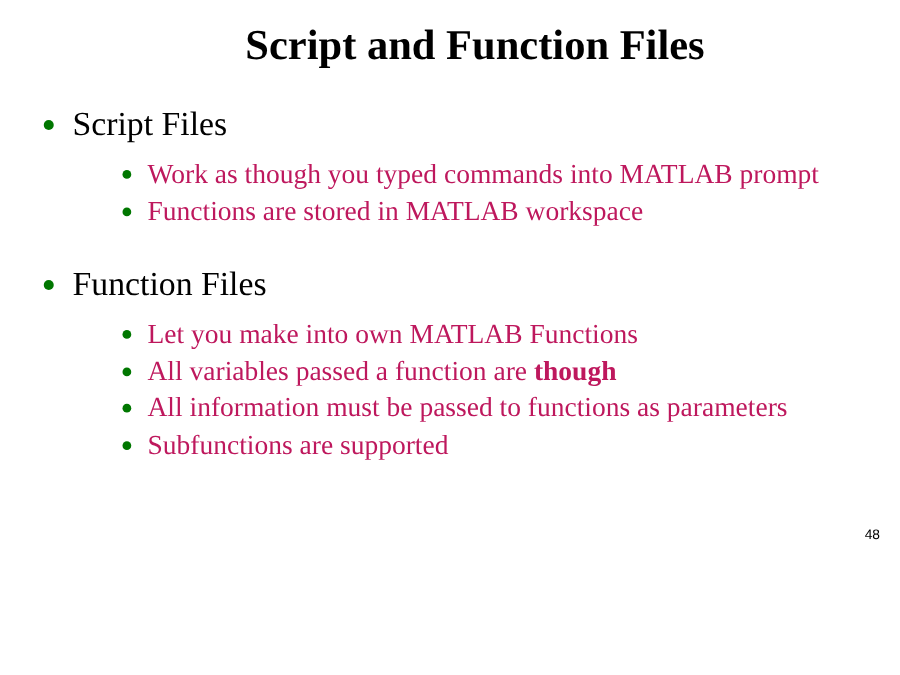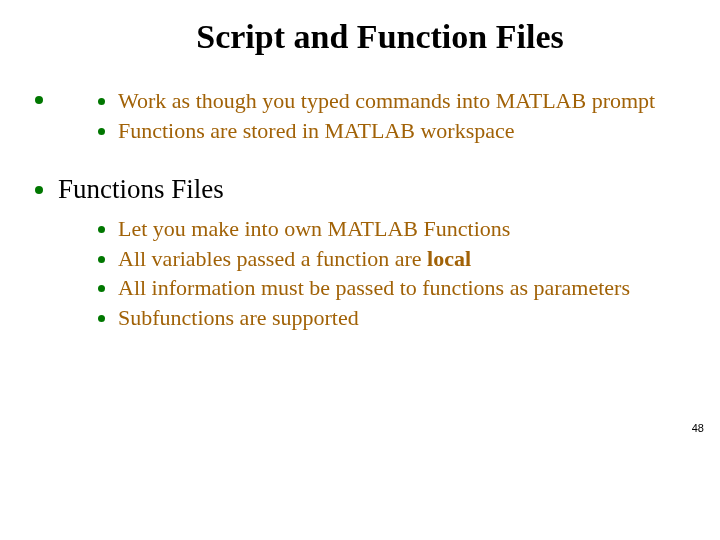--- a/index.html
+++ b/index.html
@@ -45,59 +45,60 @@
     margin: 10px 0 30px 0;
     padding-left: 60px;
   }
   ul.lvl2 > li {
     font-size: 22px;
     color: #007700;
     line-height: 1.25;
     margin-bottom: 2px;
   }
   ul.lvl2 > li > .txt {
-    color: #a16207;
+    color: #be185d;
   }
   .bold { font-weight: bold; }
   .pagenum {
     position: absolute;
     bottom: 6px;
     right: 16px;
     font-size: 11px;
     font-family: Arial, Helvetica, sans-serif;
     color: #000;
   }
 </style>
 </head>
 <body>
 
 <div class="slide">
   <h1 class="title">Script and Function Files</h1>
 
   <ul class="lvl1">
 
     <li>
+      <span class="txt">Script Files</span>
       <ul class="lvl2">
         <li>
           <span class="txt">Work as though you typed commands into MATLAB prompt</span>
         </li>
         <li>
           <span class="txt">Functions are stored in MATLAB workspace</span>
         </li>
       </ul>
     </li>
 
     <li>
-      <span class="txt">Functions Files</span>
+      <span class="txt">Function Files</span>
       <ul class="lvl2">
         <li>
           <span class="txt">Let you make into own MATLAB Functions</span>
         </li>
         <li>
-          <span class="txt"><span>All variables passed a function are </span><span class="bold">local</span></span>
+          <span class="txt"><span>All variables passed a function are </span><span class="bold">though</span></span>
         </li>
         <li>
           <span class="txt">All information must be passed to functions as parameters</span>
         </li>
         <li>
           <span class="txt">Subfunctions are supported</span>
         </li>
       </ul>
     </li>
 

